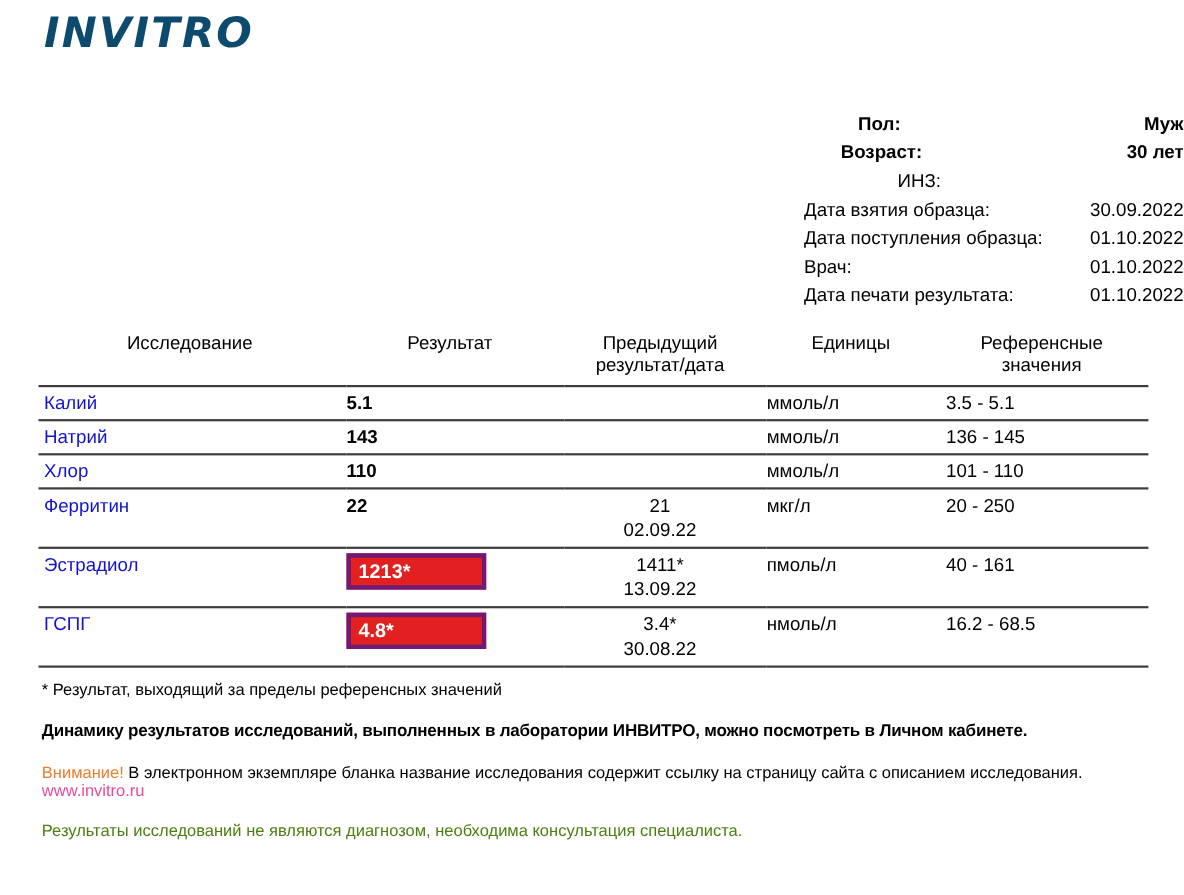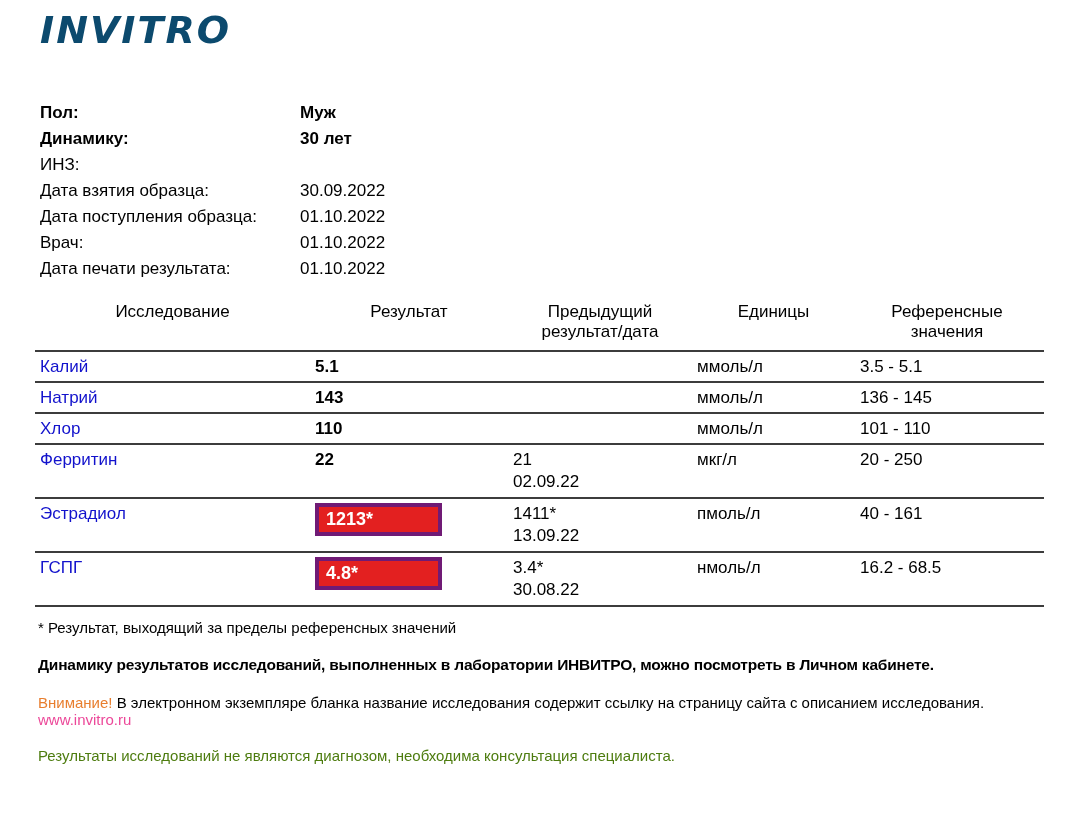--- a/index.html
+++ b/index.html
@@ -18,21 +18,21 @@
     font-family:"DejaVu Sans", sans-serif;
     font-size:38px;
     font-weight:800;
     font-style:italic;
     letter-spacing:2px;
     color:#0c4a6e;
   }
 
   
   .patient { margin:48px 0 0 40px; font-size:17px; }
-  .patient-row { display:flex; height:26px; line-height:26px; }
+  .patient-row { display:flex; height:26px; line-height:26px;justify-content:flex-end; }
   .patient-label { width:260px; }
   .patient-row.bold .patient-label,
   .patient-row.bold .patient-value { font-weight:bold; }
 
   
   .table-wrap { margin:16px 0 0 35px; width:1009px; }
   table { border-collapse:collapse; width:1009px; font-size:17px; table-layout:fixed; }
   col.c1 { width:280px; } col.c2 { width:198px; } col.c3 { width:184px; }
   col.c4 { width:163px; } col.c5 { width:184px; }
   th {
@@ -49,21 +49,21 @@
   .result-val.flag-red {
     display:inline-block;
     min-width:127px;
     background:#E32020;
     border:4px solid #701a75;
     color:#ffffff;
     font-size:18px;
     padding:1px 6px 2px 7px;
     line-height:22px;
   }
-  .prev-line { line-height:22px; }
+  .prev-line { line-height:22px;text-align:center; }
 
   
   .note-asterisk { margin:12px 0 0 38px; font-size:15px; }
   .note-dynamics { margin:20px 0 0 38px; font-size:15.5px; font-weight:bold; letter-spacing:-0.2px; }
   .note-attention { margin:20px 0 0 38px; font-size:15px; }
   .attention-label { color:#E87E2E; }
   .site-link { color:#ec4899; text-decoration:none; cursor:pointer; }
   .note-disclaimer { margin:19px 0 0 38px; font-size:15px; color:#4d7c0f; }
 </style>
 </head>
@@ -71,21 +71,21 @@
 
 <div class="logo">INVITRO</div>
 
 <div class="patient">
   <div class="patient-row bold">
     <div class="patient-label">Пол:</div>
     <div class="patient-value">Муж</div>
   </div>
 
   <div class="patient-row bold">
-    <div class="patient-label">Динамику:</div>
+    <div class="patient-label">Возраст:</div>
     <div class="patient-value">30 лет</div>
   </div>
 
   <div class="patient-row">
     <div class="patient-label">ИНЗ:</div>
     <div class="patient-value"></div>
   </div>
 
   <div class="patient-row">
     <div class="patient-label">Дата взятия образца:</div>

